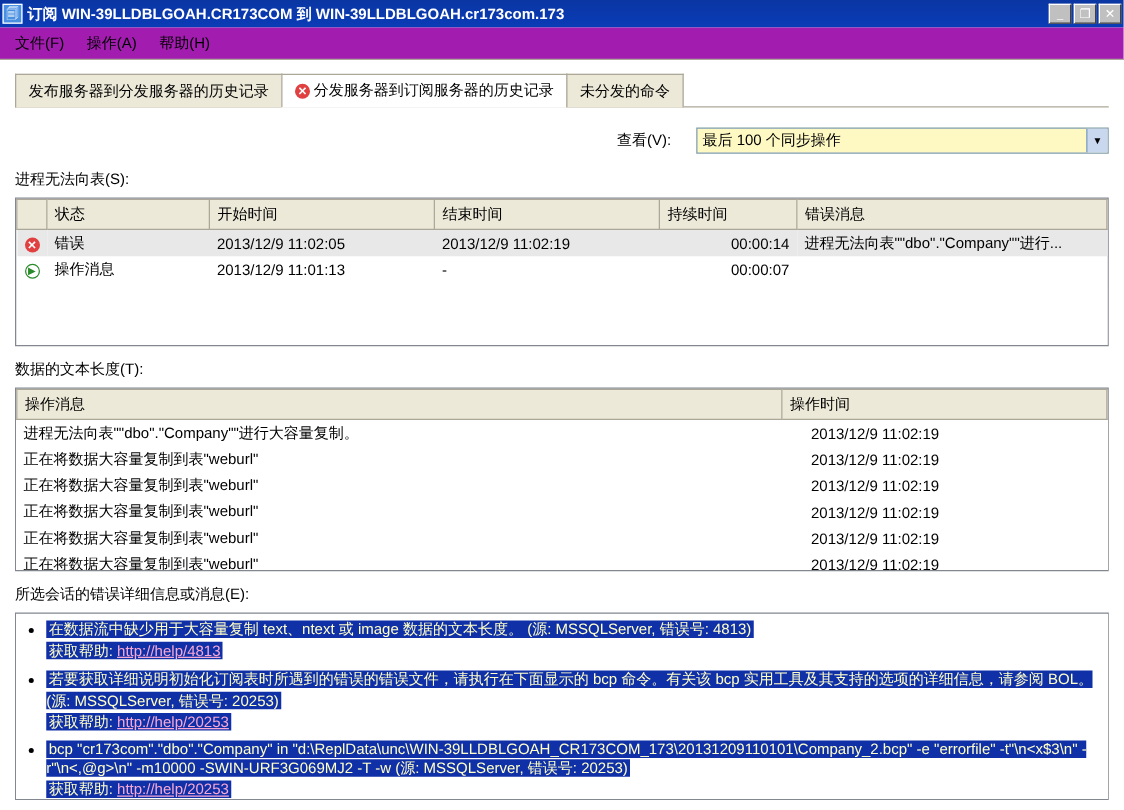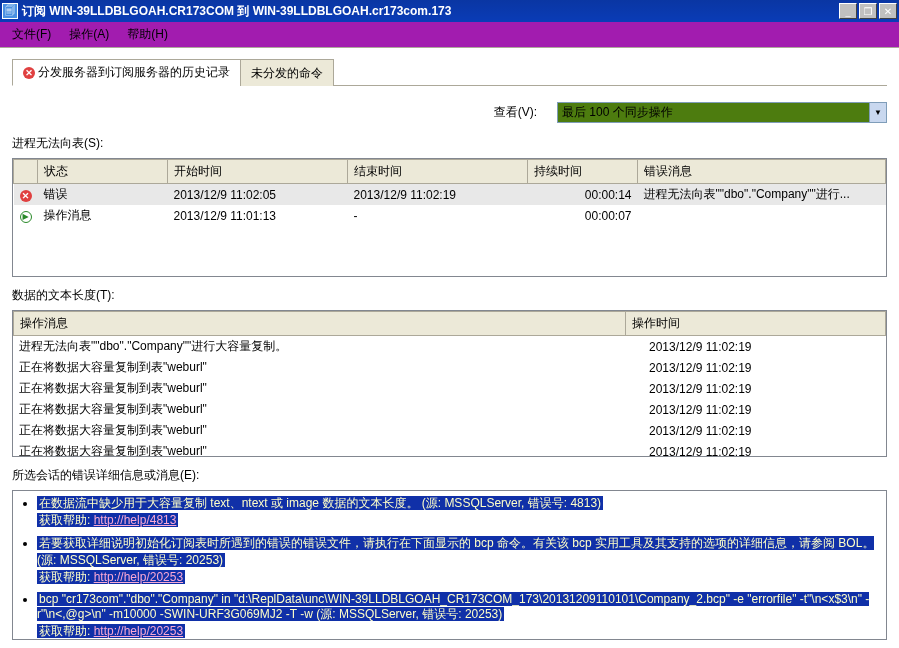--- a/index.html
+++ b/index.html
@@ -99,21 +99,21 @@
     display: flex;
     align-items: center;
     gap: 20px;
     margin: 12px 0 8px;
     justify-content: flex-end;
   }
   .select-box {
     display: flex;
     align-items: center;
     border: 1px solid #7f9db9;
-    background: #4d7c0f;
+    background: #fef9c3;
     width: 330px;
     height: 21px;
   }
   .select-box span { flex:1; padding: 0 4px; }
   .select-btn {
     width: 17px; height: 19px;
     background: #c9d8ef;
     border-left: 1px solid #7f9db9;
     display:flex;align-items:center;justify-content:center;
     font-size: 8px;
@@ -178,20 +178,23 @@
 
 <div class="menubar">
   <div class="menu-item">文件(F)</div>
   <div class="menu-item">操作(A)</div>
   <div class="menu-item">帮助(H)</div>
 </div>
 
 <div class="content">
 
   <div class="tabs">
+    <div class="tab">
+      <span>发布服务器到分发服务器的历史记录</span>
+    </div>
     <div class="tab active">
       <span class="err-icon">✕</span>
       <span>分发服务器到订阅服务器的历史记录</span>
     </div>
     <div class="tab">
       <span>未分发的命令</span>
     </div>
   </div>
 
   <div class="section-row">

